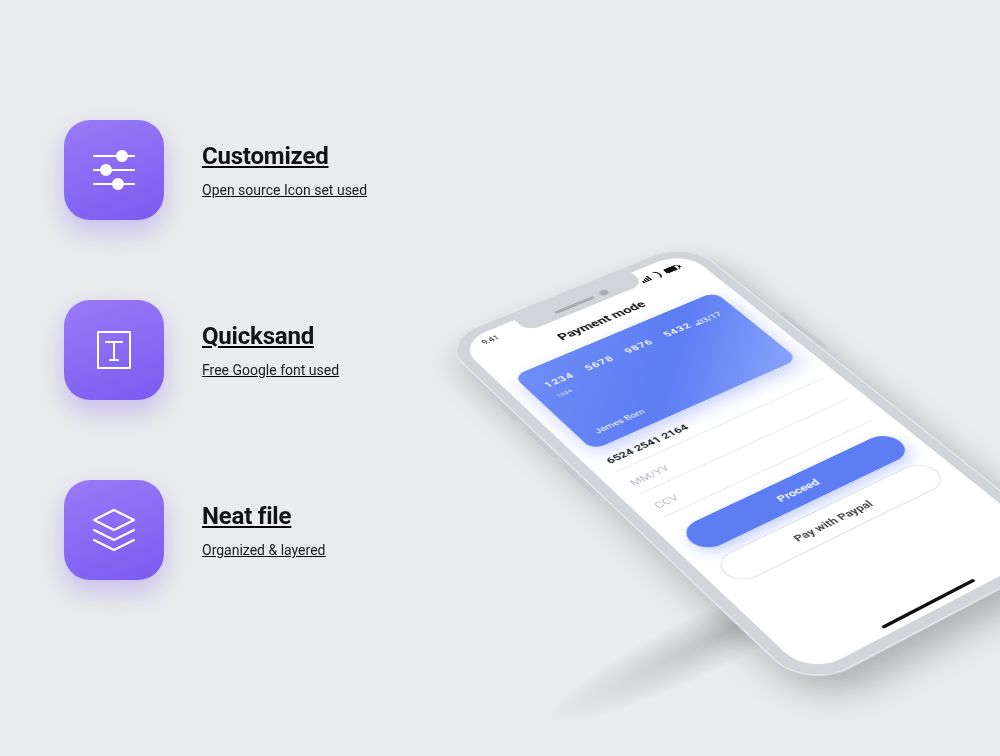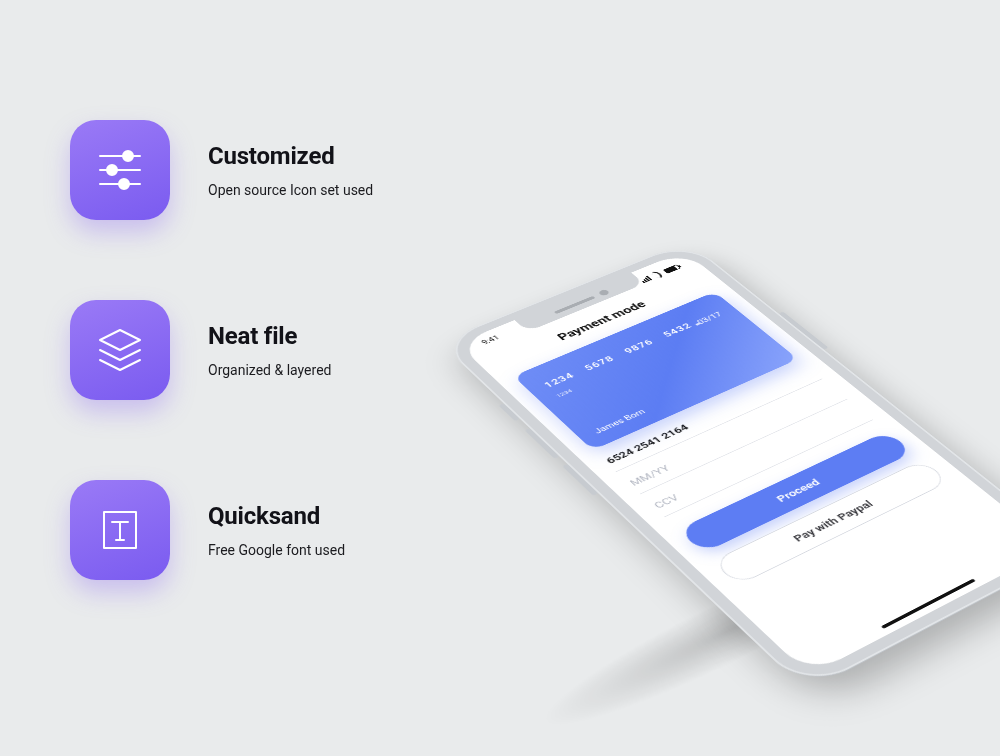--- a/index.html
+++ b/index.html
@@ -6,23 +6,24 @@
   html, body { width: 1000px; height: 756px; overflow: hidden; }
   body {
     background: #e9ebec;
     font-family: -apple-system, BlinkMacSystemFont, "Segoe UI", Roboto, sans-serif;
     position: relative;
   }
 
   
   .features {
     position: absolute;
-    left: 70px;
+    left: 64px;
     top: 120px;
     width: 380px;
+    text-decoration: underline;
   }
   .feature {
     display: flex;
     align-items: center;
     margin-bottom: 80px;
   }
   .icon-box {
     width: 100px;
     height: 100px;
     border-radius: 26px;
@@ -185,41 +186,41 @@
     </div>
     <div class="feature-text">
       <div class="feature-title">Customized</div>
       <div class="feature-sub">Open source Icon set used</div>
     </div>
   </div>
 
   <div class="feature">
     <div class="icon-box">
       <svg viewBox="0 0 56 56">
+        <rect x="12" y="10" width="32" height="36"></rect>
+        <path d="M20 20 H36 M28 20 V38 M24 38 H32"></path>
+      </svg>
+    </div>
+    <div class="feature-text">
+      <div class="feature-title">Quicksand</div>
+      <div class="feature-sub">Free Google font used</div>
+    </div>
+  </div>
+
+  <div class="feature">
+    <div class="icon-box">
+      <svg viewBox="0 0 56 56">
         <polygon points="28,8 48,18 28,28 8,18"></polygon>
         <polyline points="8,28 28,38 48,28"></polyline>
         <polyline points="8,38 28,48 48,38"></polyline>
       </svg>
     </div>
     <div class="feature-text">
       <div class="feature-title">Neat file</div>
       <div class="feature-sub">Organized &amp; layered</div>
-    </div>
-  </div>
-
-  <div class="feature">
-    <div class="icon-box">
-      <svg viewBox="0 0 56 56">
-        <rect x="12" y="10" width="32" height="36"></rect>
-        <path d="M20 20 H36 M28 20 V38 M24 38 H32"></path>
-      </svg>
-    </div>
-    <div class="feature-text">
-      <div class="feature-title">Quicksand</div>
-      <div class="feature-sub">Free Google font used</div>
     </div>
   </div>
 
 </div>
 
 <div class="phone-stage">
   <div class="shadow-ground"></div>
   <div class="phone">
     <div class="phone-body">
       <div class="side-btn sb1"></div>

